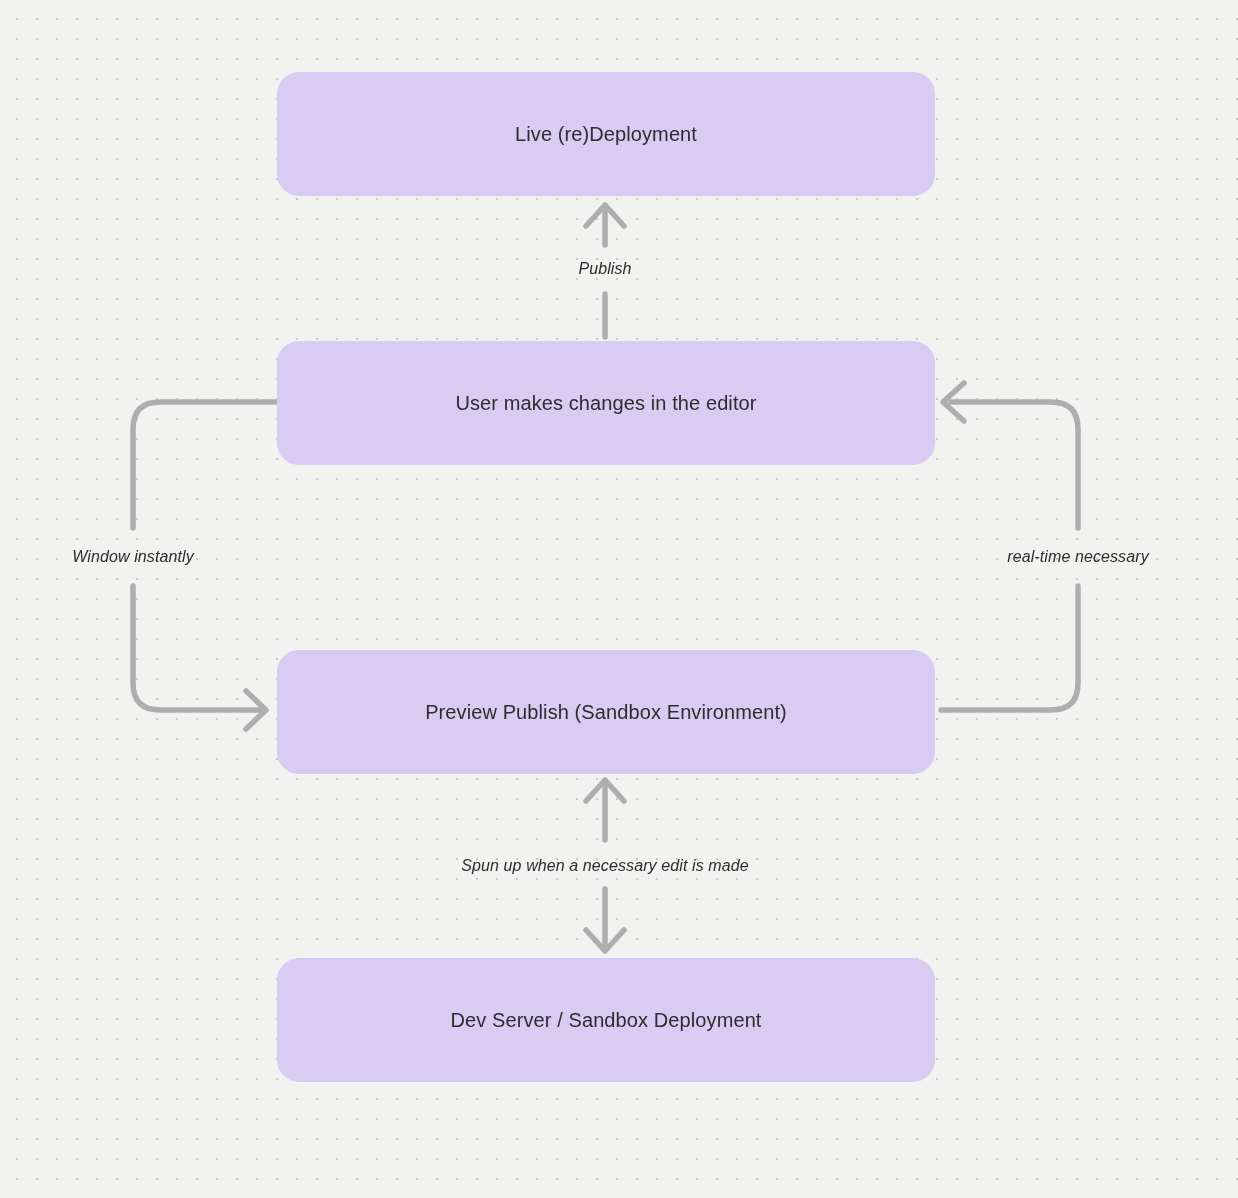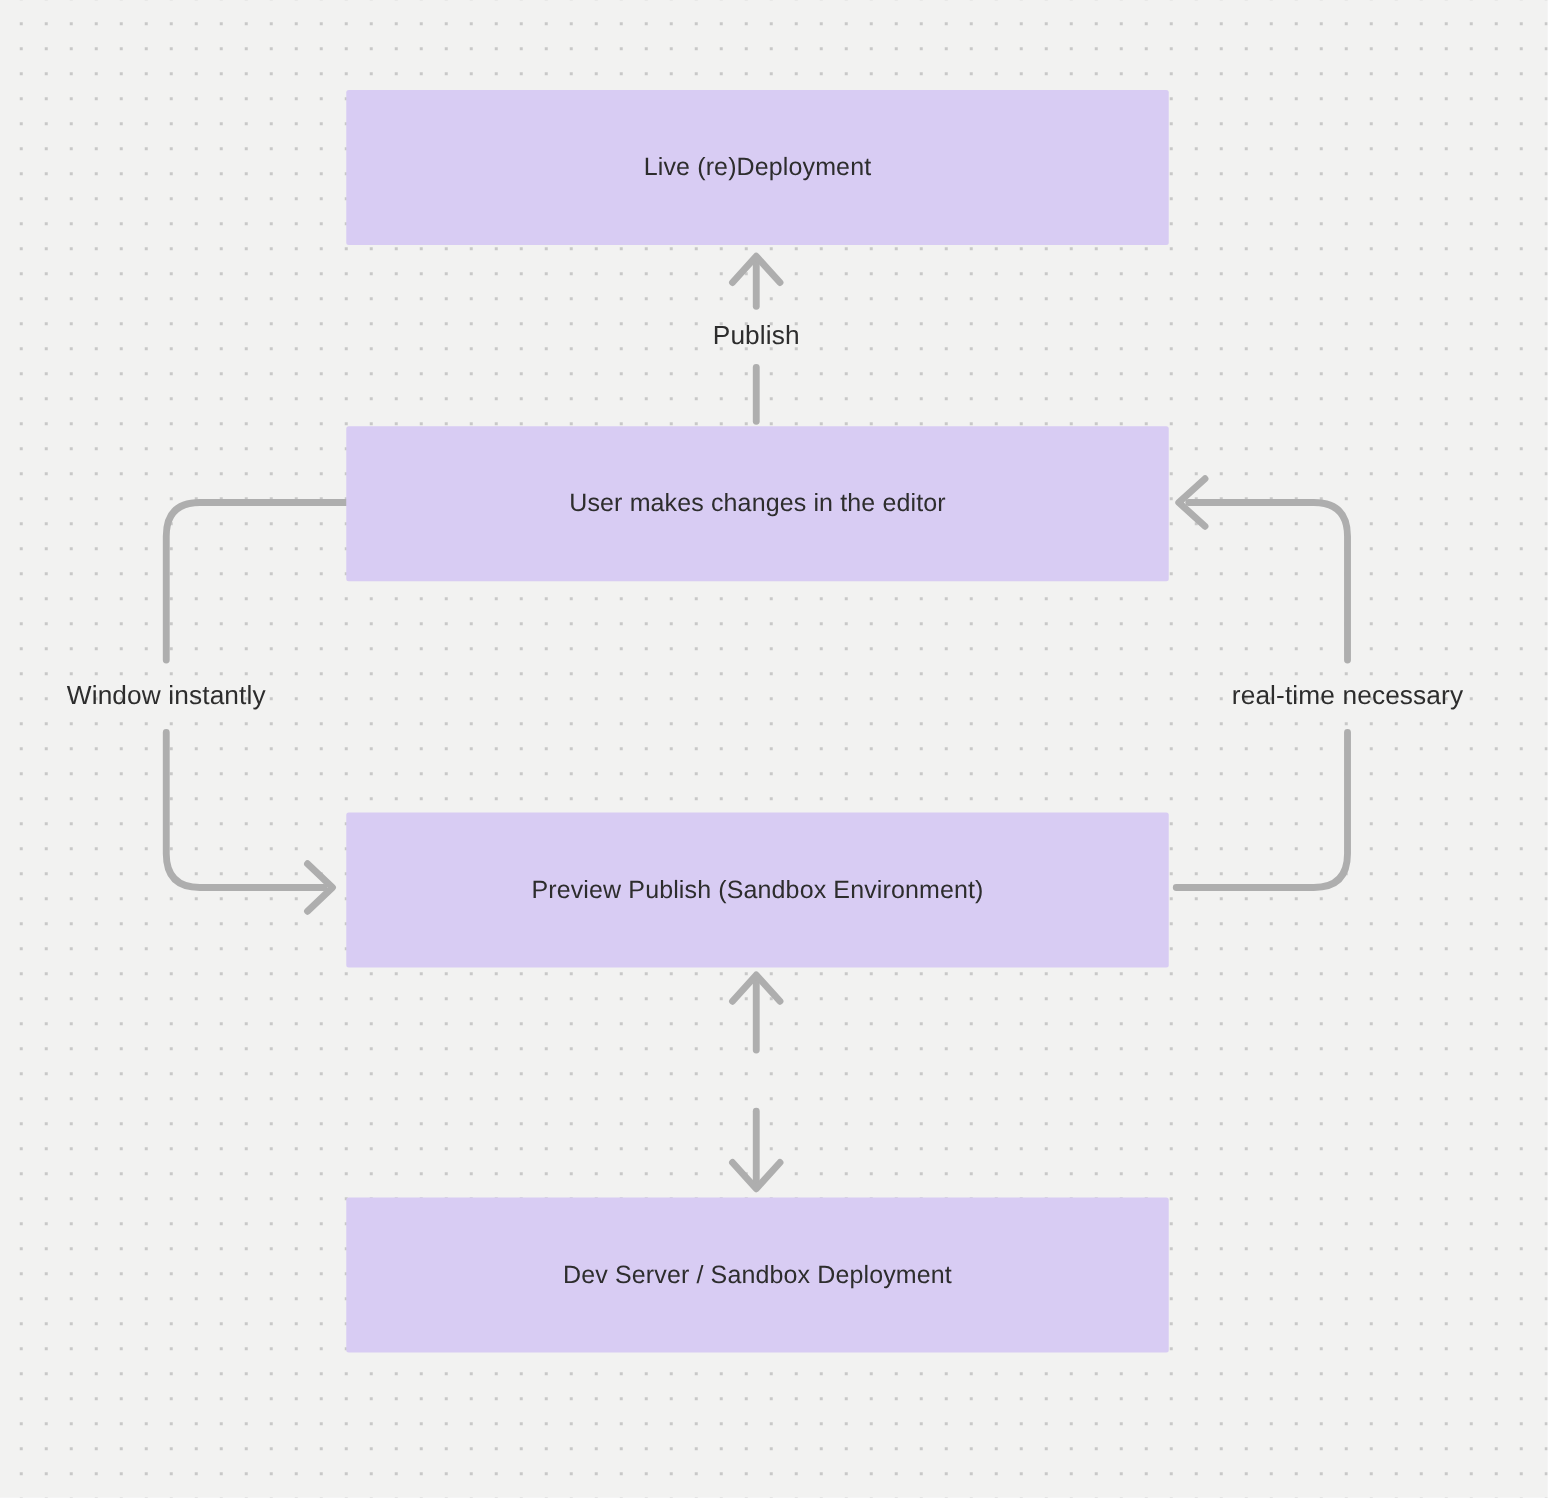--- a/index.html
+++ b/index.html
@@ -17,37 +17,38 @@
     background-position:7px 9px;
   }
   .arrow-layer{
     position:absolute;left:0;top:0;width:1238px;height:1198px;
   }
   .node{
     position:absolute;
     left:277px;
     width:658px;height:124px;
     background:#d8ccf3;
-    border-radius:2px;
+    border-radius:22px;
     display:flex;align-items:center;justify-content:center;
     font-size:20px;
     color:#2d2d2d;
     letter-spacing:0.1px;
   }
   .node-live{top:72px;}
   .node-user{top:341px;}
   .node-preview{top:650px;}
   .node-dev{top:958px;}
   .edge-label{
     position:absolute;
     transform:translate(-50%,-50%);
-    font-size:21px;
+    font-size:16px;
     color:#2d2d2d;
     white-space:nowrap;
     letter-spacing:0.1px;
+    font-style:italic;
   }
   .label-publish{left:605px;top:269px;}
   .label-updates{left:133px;top:557px;}
   .label-feedback{left:1078px;top:557px;}
   .label-spunup{left:605px;top:866px;}
   .stroke{
     fill:none;
     stroke:#aeaeae;
     stroke-width:5.5;
     stroke-linecap:round;
@@ -99,14 +100,15 @@
     <span>Preview Publish (Sandbox Environment)</span>
   </div>
 
   <div class="node node-dev">
     <span>Dev Server / Sandbox Deployment</span>
   </div>
 
   <div class="edge-label label-publish">Publish</div>
   <div class="edge-label label-updates">Window instantly</div>
   <div class="edge-label label-feedback">real-time necessary</div>
+  <div class="edge-label label-spunup">Spun up when a necessary edit is made</div>
 
 </div>
 
 </body></html>

